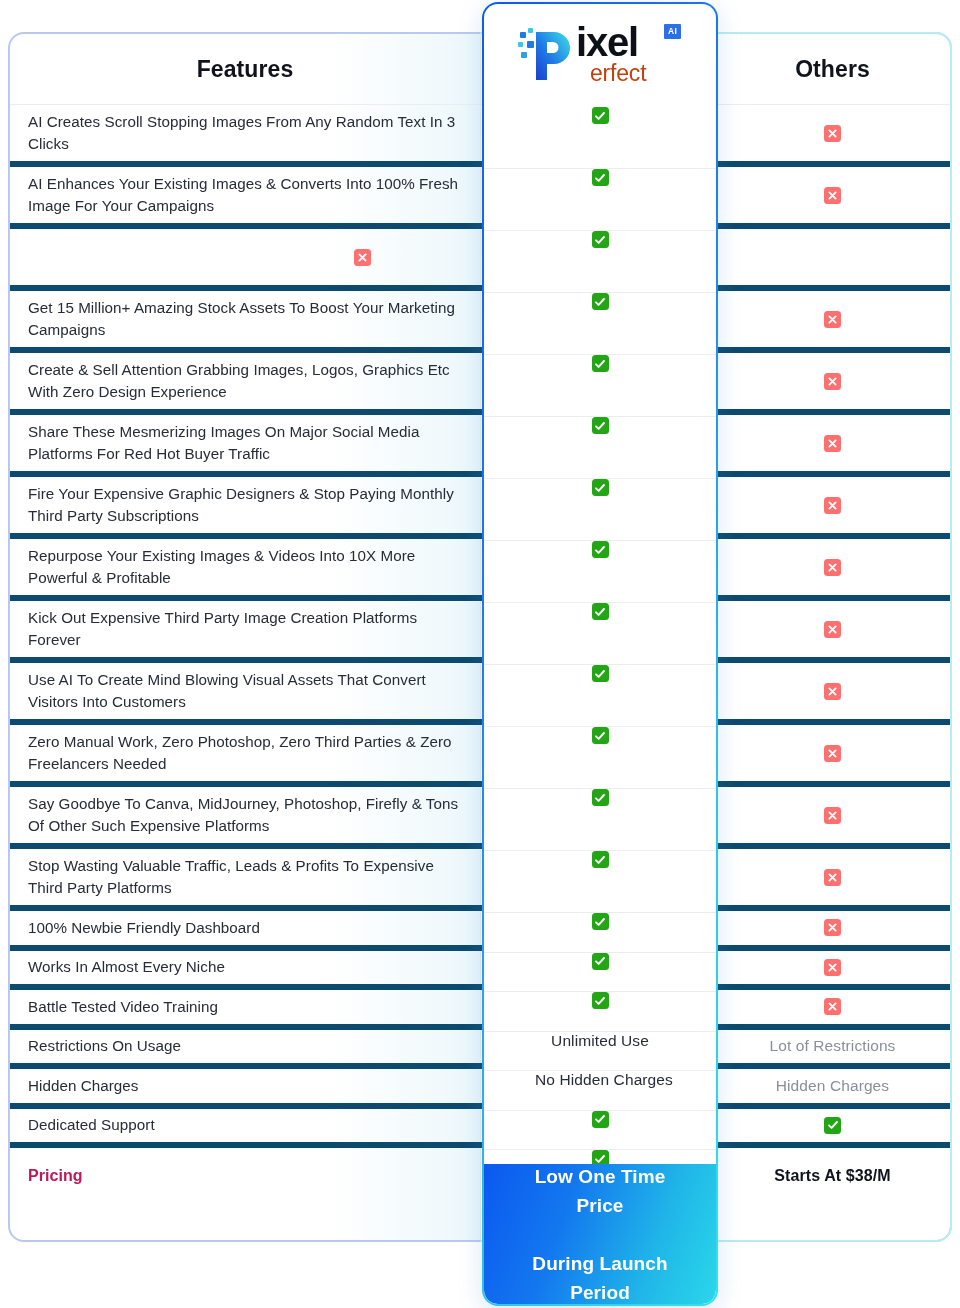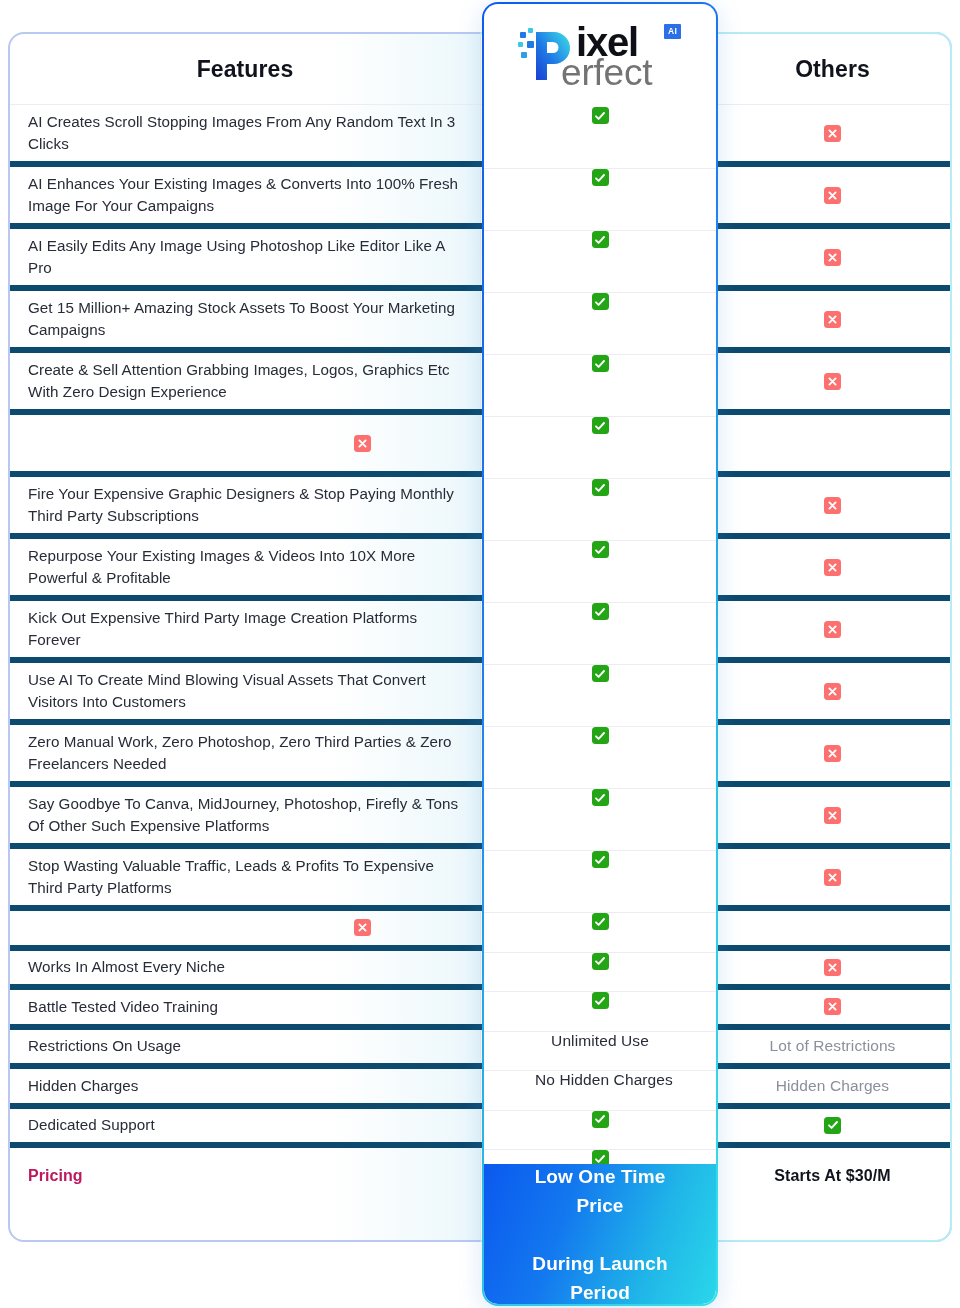--- a/index.html
+++ b/index.html
@@ -202,24 +202,24 @@
     color: #ffffff;
     font-size: 8.5px;
     font-weight: bold;
     display: flex;
     align-items: center;
     justify-content: center;
     letter-spacing: .2px;
   }
   .logo-erfect {
     position: absolute;
-    left: 47px;
+    left: 76px;
     top: 36px;
-    font-size: 37px;
-    color: #737373;
+    font-size: 23px;
+    color: #c2410c;
     letter-spacing: -.2px;
     line-height: 30px;
   }
 
   
   .mid-rows {
     position: absolute;
     left: 0;
     top: 103px;
     width: 232px;
@@ -308,23 +308,20 @@
         <div class="c-mid"></div>
         <div class="c-other">
           <span class="badge badge-cross">
             <svg width="11" height="11" viewBox="0 0 11 11">
               <path d="M2.4 2.4 L8.6 8.6 M8.6 2.4 L2.4 8.6" stroke="#ffffff" stroke-width="1.9" stroke-linecap="round"></path>
             </svg>
           </span>
         </div>
       </div>
       <div class="row row-2line">
-        <div class="c-feature">
-          <div class="feat-text">AI Easily Edits Any Image Using Photoshop Like Editor Like A Pro</div>
-        </div>
         <div class="c-mid"></div>
         <div class="c-other">
           <span class="badge badge-cross">
             <svg width="11" height="11" viewBox="0 0 11 11">
               <path d="M2.4 2.4 L8.6 8.6 M8.6 2.4 L2.4 8.6" stroke="#ffffff" stroke-width="1.9" stroke-linecap="round"></path>
             </svg>
           </span>
         </div>
       </div>
       <div class="row row-2line">
@@ -347,20 +344,23 @@
         <div class="c-mid"></div>
         <div class="c-other">
           <span class="badge badge-cross">
             <svg width="11" height="11" viewBox="0 0 11 11">
               <path d="M2.4 2.4 L8.6 8.6 M8.6 2.4 L2.4 8.6" stroke="#ffffff" stroke-width="1.9" stroke-linecap="round"></path>
             </svg>
           </span>
         </div>
       </div>
       <div class="row row-2line">
+        <div class="c-feature">
+          <div class="feat-text">Share These Mesmerizing Images On Major Social Media Platforms For Red Hot Buyer Traffic</div>
+        </div>
         <div class="c-mid"></div>
         <div class="c-other">
           <span class="badge badge-cross">
             <svg width="11" height="11" viewBox="0 0 11 11">
               <path d="M2.4 2.4 L8.6 8.6 M8.6 2.4 L2.4 8.6" stroke="#ffffff" stroke-width="1.9" stroke-linecap="round"></path>
             </svg>
           </span>
         </div>
       </div>
       <div class="row row-2line">
@@ -448,20 +448,23 @@
         <div class="c-mid"></div>
         <div class="c-other">
           <span class="badge badge-cross">
             <svg width="11" height="11" viewBox="0 0 11 11">
               <path d="M2.4 2.4 L8.6 8.6 M8.6 2.4 L2.4 8.6" stroke="#ffffff" stroke-width="1.9" stroke-linecap="round"></path>
             </svg>
           </span>
         </div>
       </div>
       <div class="row row-1line">
+        <div class="c-feature">
+          <div class="feat-text">100% Newbie Friendly Dashboard</div>
+        </div>
         <div class="c-mid"></div>
         <div class="c-other">
           <span class="badge badge-cross">
             <svg width="11" height="11" viewBox="0 0 11 11">
               <path d="M2.4 2.4 L8.6 8.6 M8.6 2.4 L2.4 8.6" stroke="#ffffff" stroke-width="1.9" stroke-linecap="round"></path>
             </svg>
           </span>
         </div>
       </div>
       <div class="row row-1line">
@@ -520,21 +523,21 @@
             </svg>
           </span>
         </div>
       </div>
       <div class="row row-pricing no-line">
         <div class="c-feature">
           <div class="feat-text bold">Pricing</div>
         </div>
         <div class="c-mid"></div>
         <div class="c-other">
-          <span class="val-text bold">Starts At $30/M</span>
+          <span class="val-text bold">Starts At $38/M</span>
         </div>
       </div>
     </div>
 
   <div class="mid-card">
     <div class="mid-card-inner">
 
       <div class="logo-wrap">
         <div class="logo">
           <span class="logo-p">

